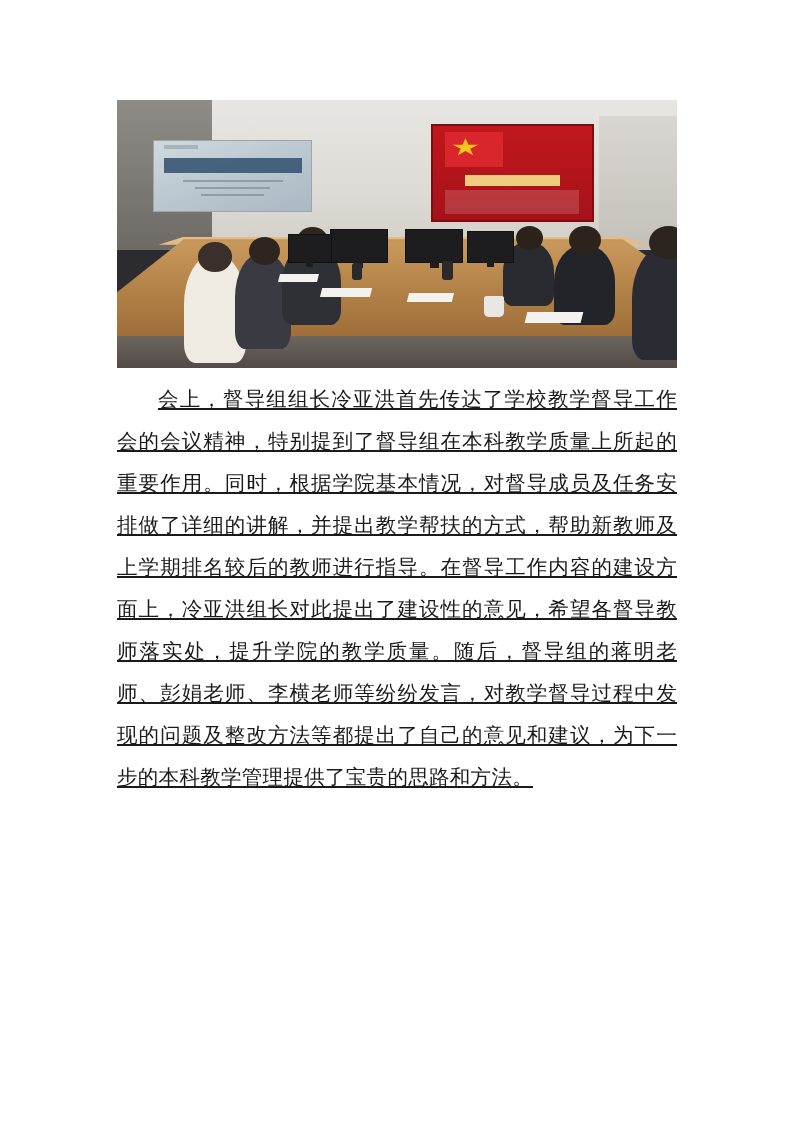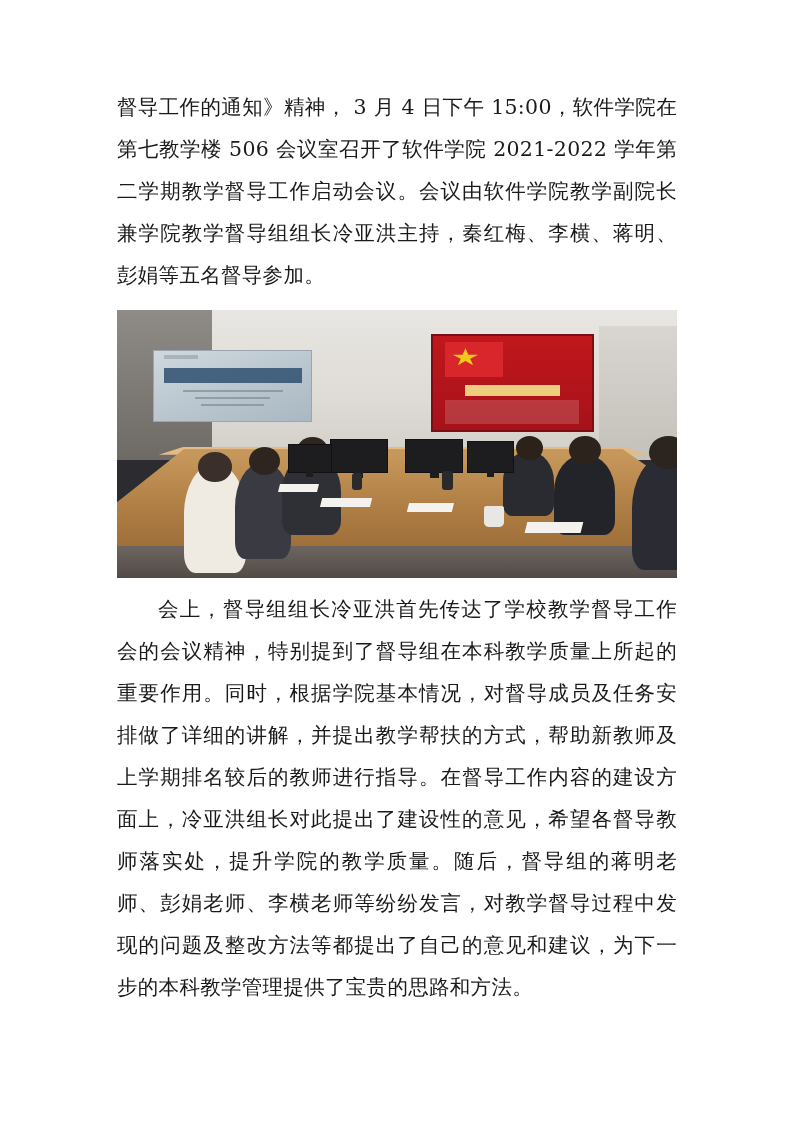--- a/index.html
+++ b/index.html
@@ -27,20 +27,21 @@
     font-size: 20.5px;
     line-height: 42px;
     color: #1a1a1a;
     text-align: justify;
     text-justify: inter-ideograph;
     letter-spacing: 0.3px;
     margin: 0;
   }
   .para.indent {
     text-indent: 2em;
+    text-decoration: underline;
   }
   .figure {
     margin: 14px 0 10px 0;
     width: 560px;
     display: block;
   }
   .photo {
     position: relative;
     width: 560px;
     height: 268px;
@@ -167,21 +168,20 @@
     background: #2a2a2d;
     border-radius: 3px;
   }
 </style>
 </head>
 <body>
 
 <div class="page">
   <div class="content">
 
-    <p class="para">督导工作的通知》精神， 3 月 4 日下午 15:00，软件学院在第七教学楼 506 会议室召开了软件学院 2021-2022 学年第二学期教学督导工作启动会议。会议由软件学院教学副院长兼学院教学督导组组长冷亚洪主持，秦红梅、李横、蒋明、彭娟等五名督导参加。</p>
 
     <div class="figure">
       <div class="photo">
 
         <div class="ceiling"></div>
         <div class="wall-back"></div>
         <div class="wall-left-dark"></div>
         <div class="whitewall-right"></div>
 
         <div class="screen">

